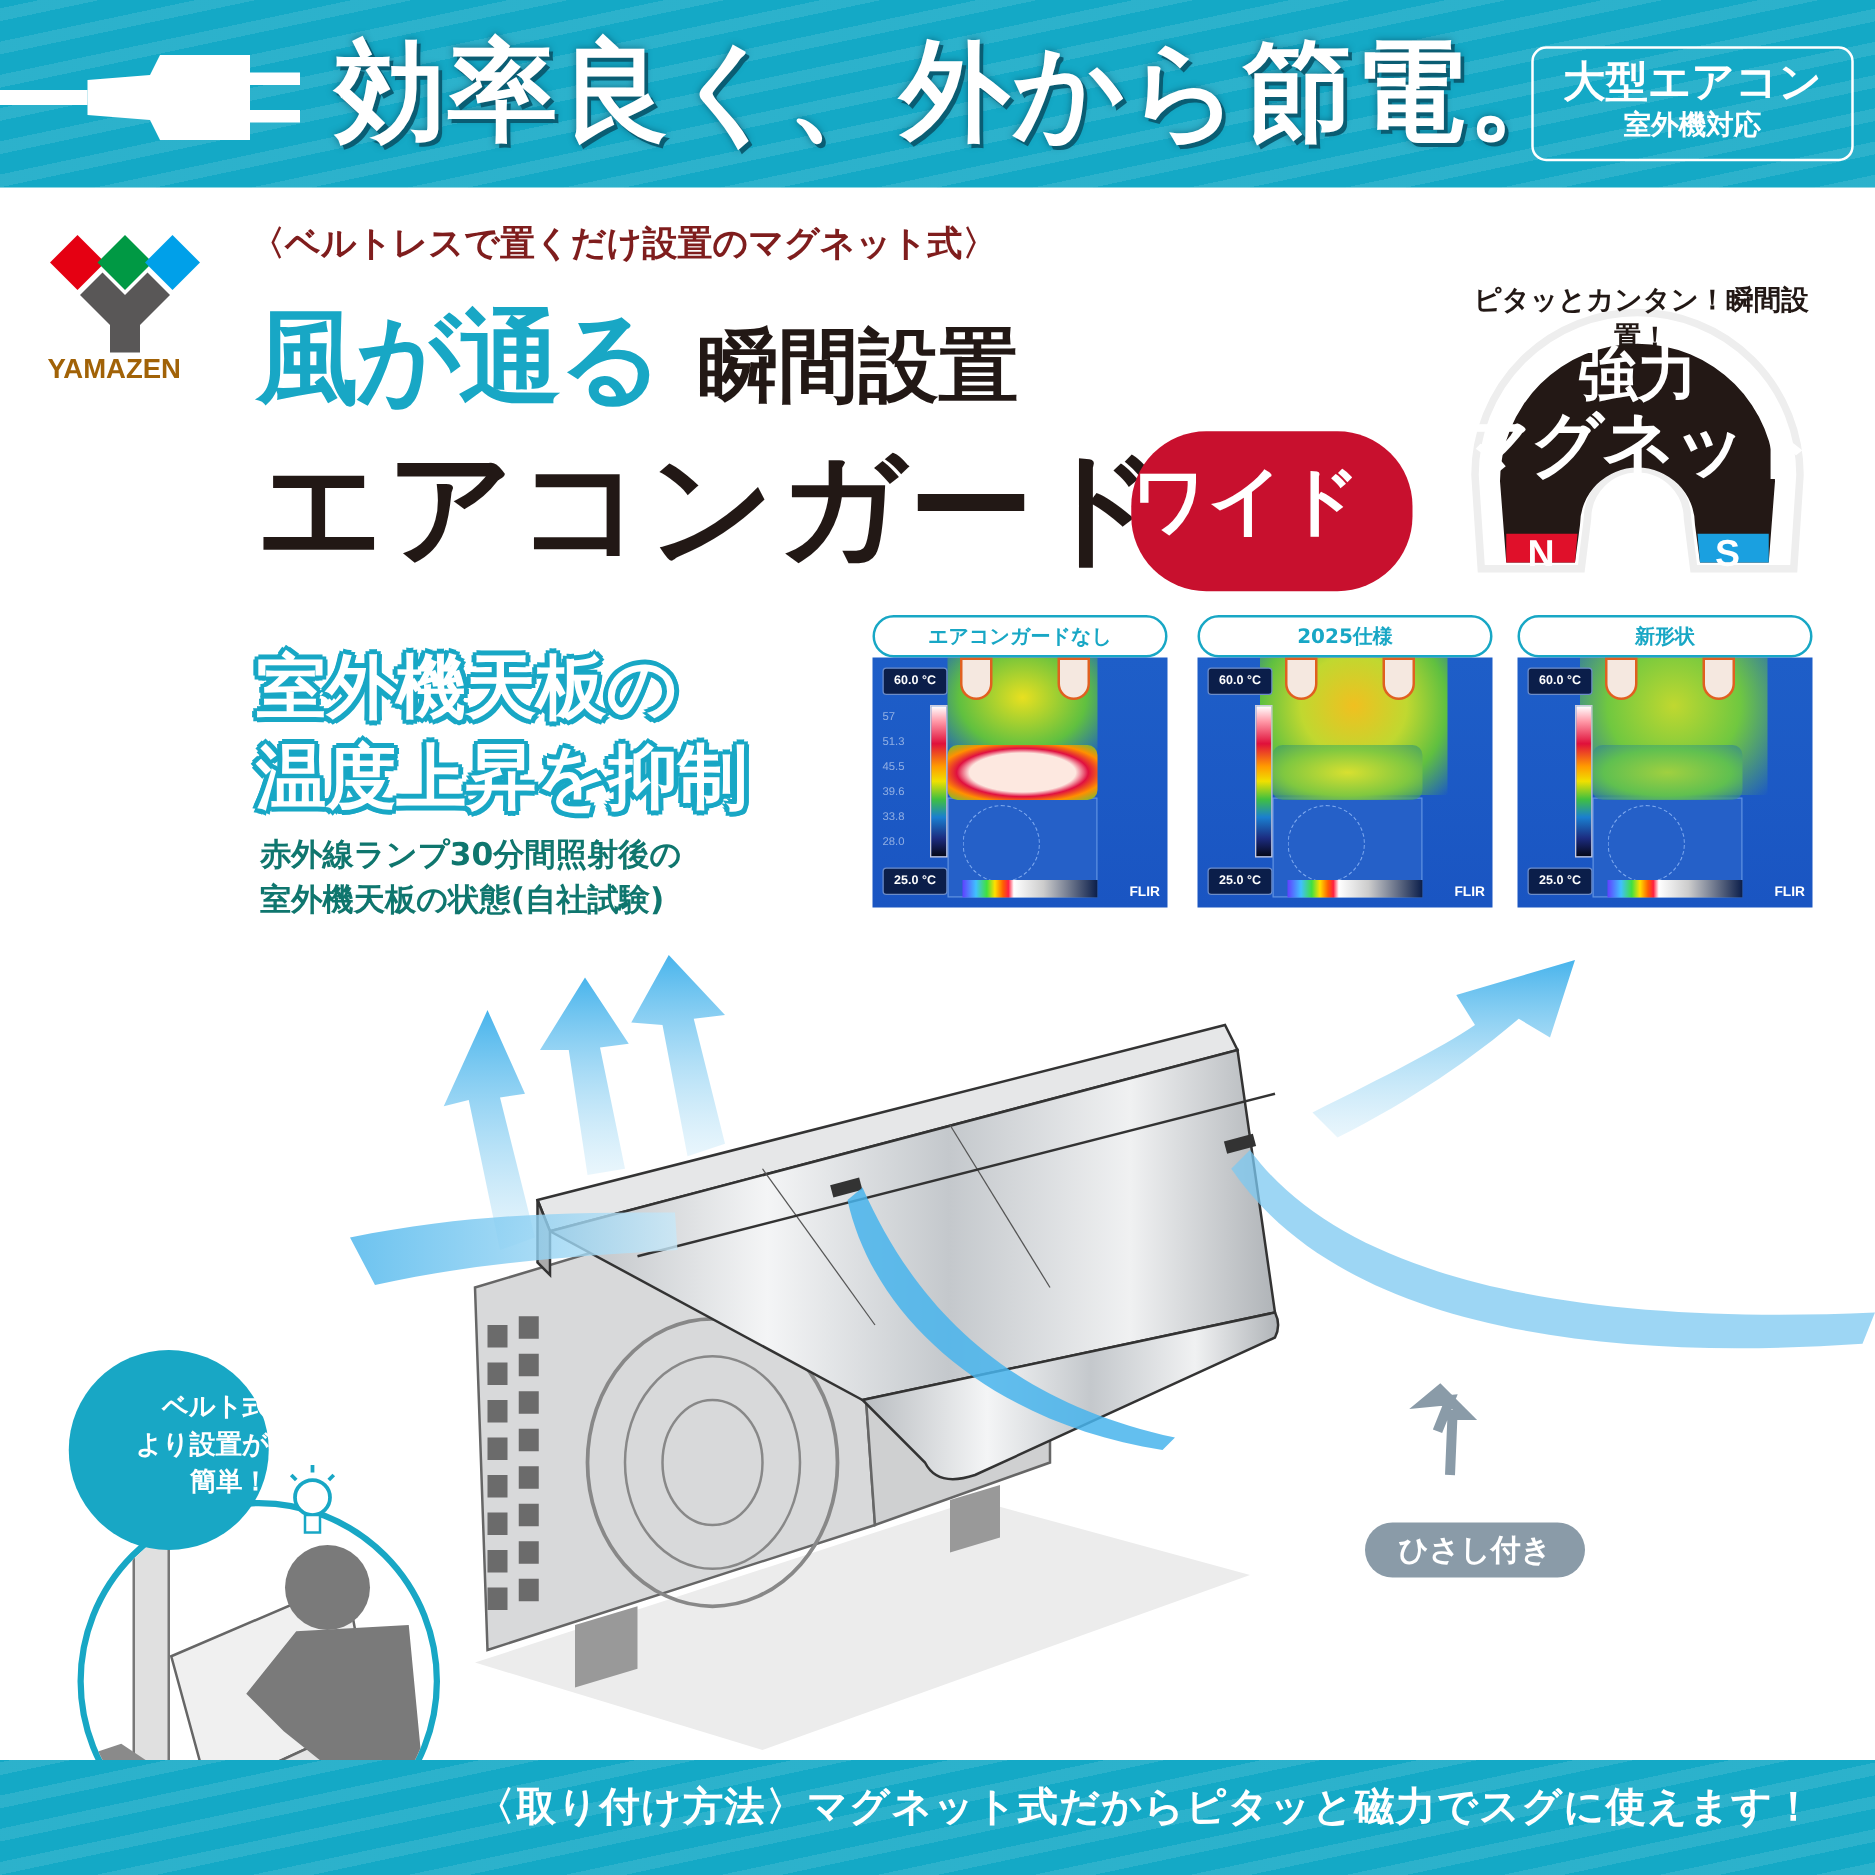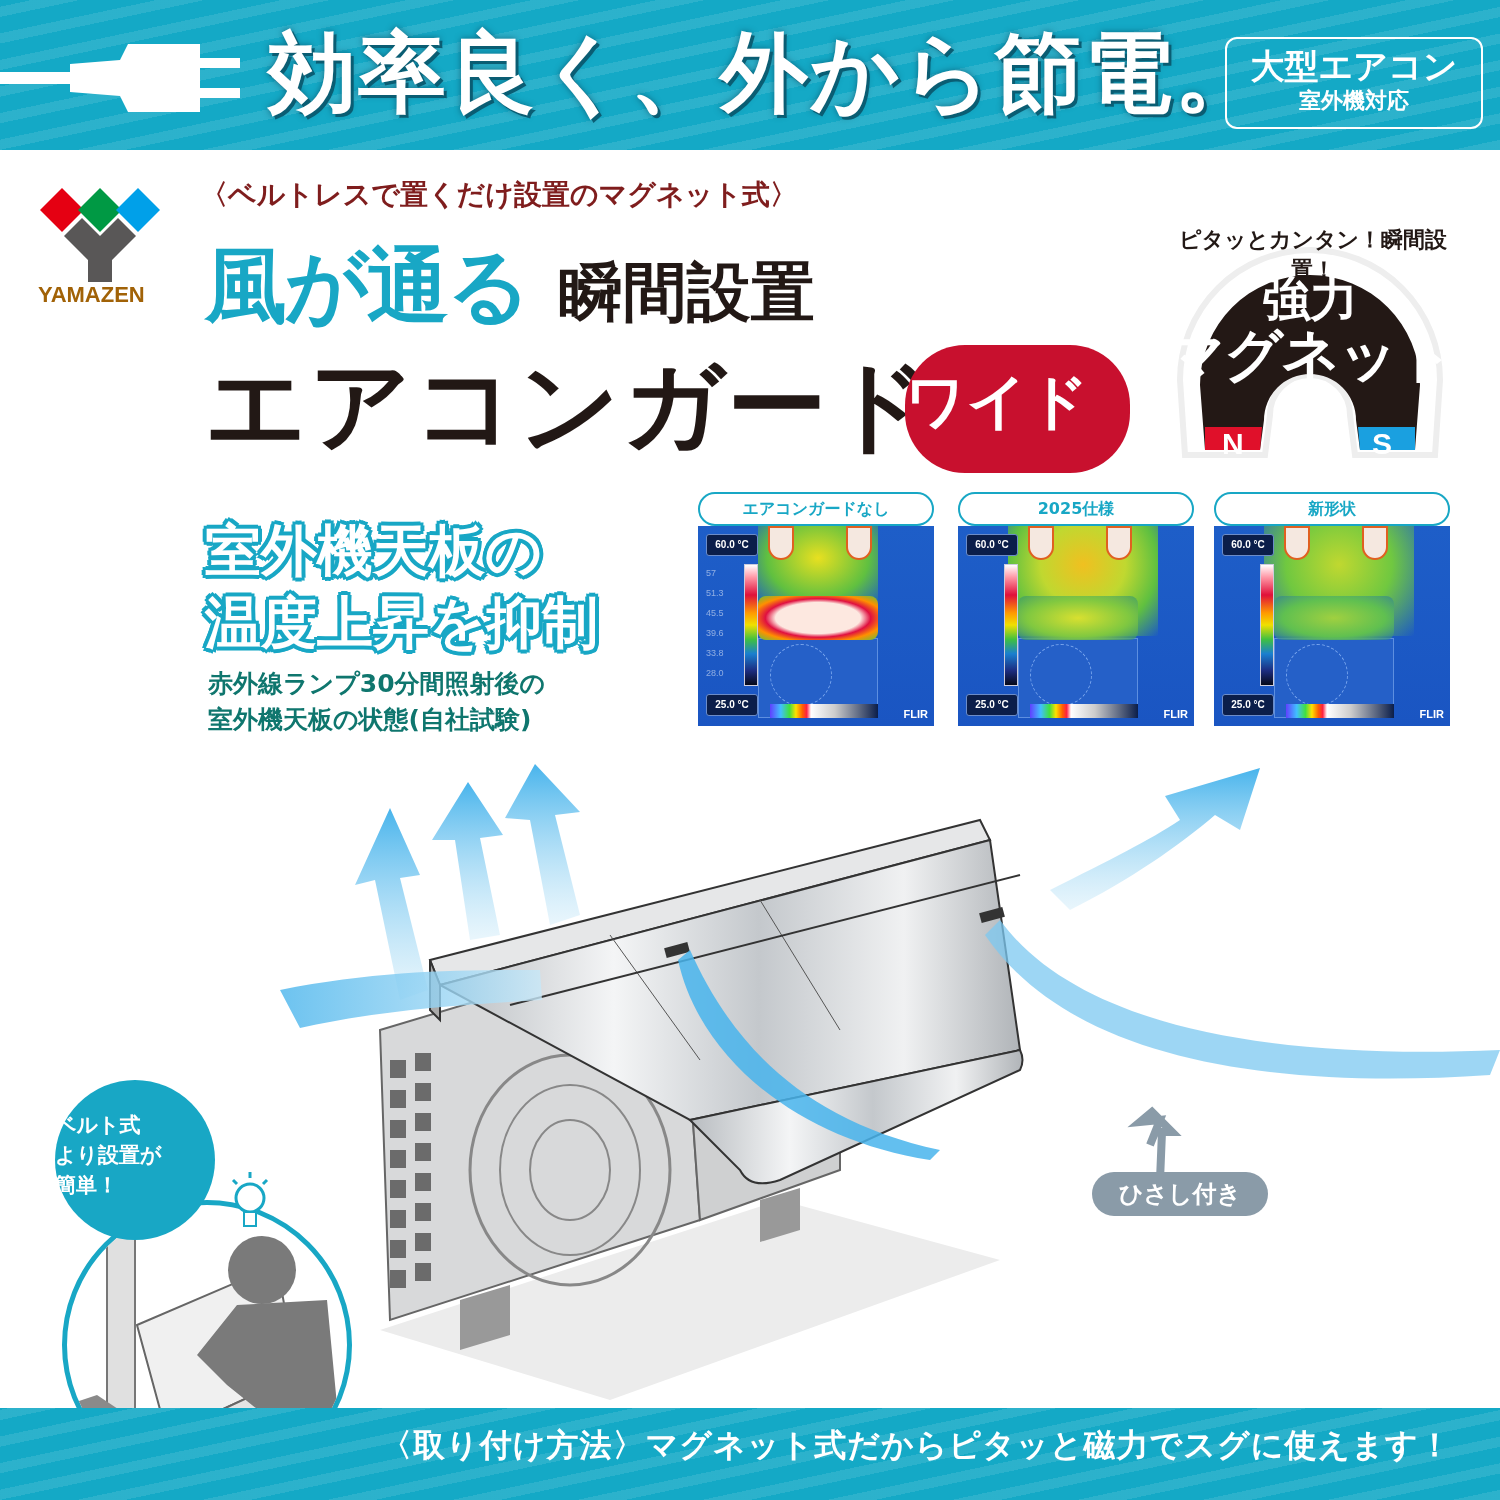--- a/index.html
+++ b/index.html
@@ -98,29 +98,29 @@
   .thermal .hot {
     position: absolute; left: 60px; top: 70px; width: 120px; height: 44px; border-radius: 8px;
   }
   .thermal .lamp { position: absolute; top: 0; width: 26px; height: 34px; border-radius: 0 0 14px 14px; background: #f5e8e0; border: 2px solid #e06020; }
   .thermal .flir { position: absolute; right: 6px; bottom: 6px; color: #fff; font-size: 11px; font-weight: bold; font-family: "Liberation Sans", sans-serif; }
   .thermal .spectrum { position: absolute; left: 72px; bottom: 8px; width: 108px; height: 14px; background: linear-gradient(90deg, #6040ff 0%, #40c0ff 10%, #40e040 18%, #ffe000 24%, #ff6000 30%, #ff2040 34%, #ffffff 38%, #ccc 60%, #0b1e4a 100%); }
 
   .illus { position: absolute; left: 280px; top: 760px; width: 1220px; height: 650px; }
 
   .hisashi-label {
-    position: absolute; left: 1092px; top: 1172px; width: 176px; height: 44px;
+    position: absolute; left: 1092px; top: 1218px; width: 176px; height: 44px;
     background: #8a9ba8; border-radius: 22px; color: #fff; font-weight: bold; font-size: 24px;
     text-align: center; line-height: 44px;
   }
 
   .callout-bubble {
     position: absolute; left: 55px; top: 1080px; width: 160px; height: 160px;
     background: #18a7c5; border-radius: 50%; color: #fff; font-weight: bold; font-size: 21px;
-    text-align: left; line-height: 30px; padding-top: 30px;
+    text-align: right; line-height: 30px; padding-top: 30px;
   }
   .install-circle {
     position: absolute; left: 62px; top: 1200px; width: 290px; height: 290px; border-radius: 50%;
     border: 5px solid #18a7c5; background: #ffffff; overflow: hidden;
   }
 
   .bottom-text {
     position: absolute; left: 380px; top: 1424px; font-size: 32px; font-weight: bold; color: #ffffff;
     white-space: nowrap; letter-spacing: 1px;
   }

